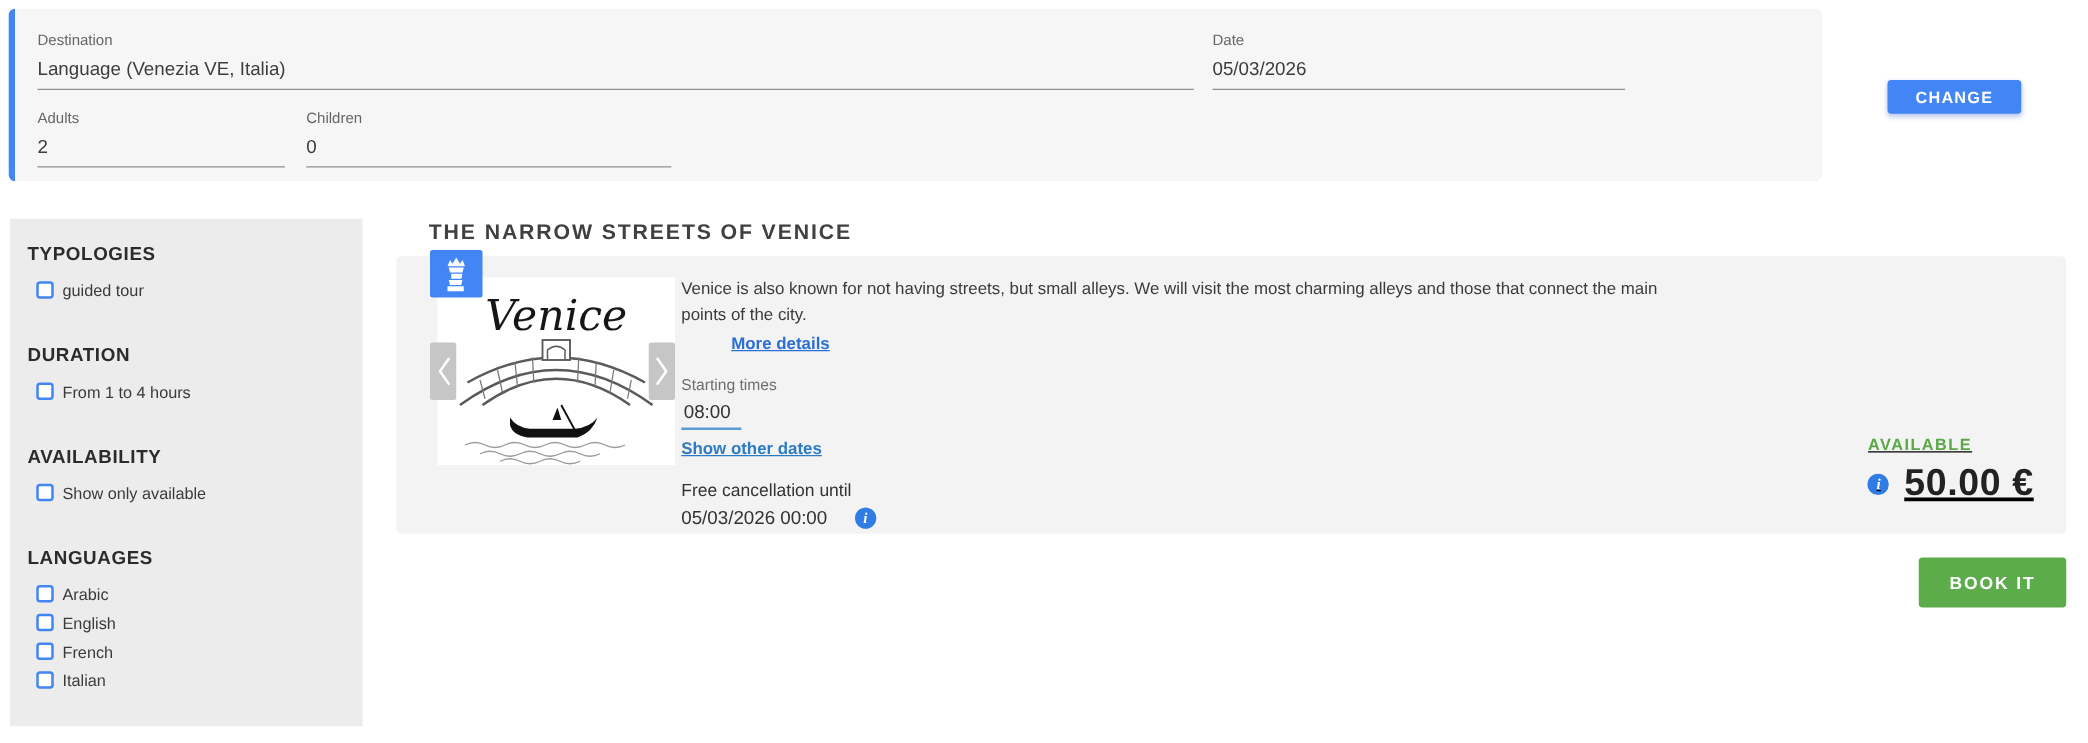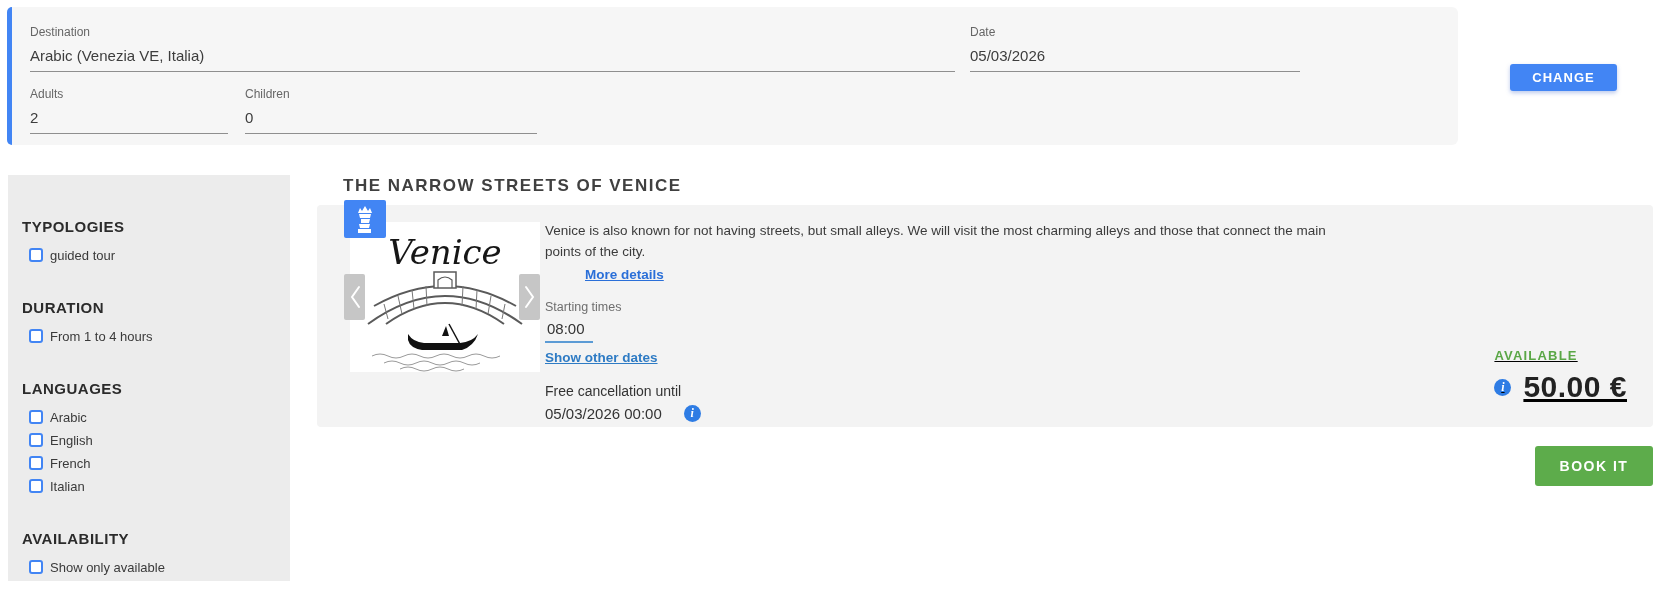--- a/index.html
+++ b/index.html
@@ -25,21 +25,21 @@
     background:#4285f4; color:#fff; border:none; border-radius:3px; cursor:pointer;
     font-family:"Liberation Sans",sans-serif; font-size:13px; font-weight:bold;
     letter-spacing:1px; box-shadow:0 2px 4px rgba(60,100,200,.35);
     display:flex; align-items:center; justify-content:center; }
 
   
   .sidebar { position:absolute; left:8px; top:175px; width:282px; height:406px;
     background:#ececec; padding:20px 10px 0 14px; }
   .filter-section { margin-bottom:36px; }
   .filter-title { font-size:15px; font-weight:800; color:#2b2b2b;
-    letter-spacing:.5px; margin-bottom:12px;margin-top:23px; }
+    letter-spacing:.5px; margin-bottom:12px; }
   .filter-option { display:flex; align-items:center; gap:7px;
     margin:0 0 7px 7px; height:16px; }
   .checkbox { width:14px; height:14px; background:#fff; border:2px solid #4285f4;
     border-radius:3px; flex:0 0 auto; cursor:pointer; }
   .filter-option .opt-label { font-size:13px; color:#3a3a3a; }
 
   
   .tour-title { position:absolute; left:343px; top:176px; font-size:17px;
     font-weight:800; letter-spacing:1.5px; color:#404040; }
 
@@ -88,21 +88,21 @@
   .venice-art { width:100%; height:100%; display:block; }
 </style>
 </head>
 <body>
 
 <div class="search-panel">
   <div class="accent-bar"></div>
 
   <div class="field fld-destination">
     <div class="f-label">Destination</div>
-    <div class="f-value">Arabic (Venezia VE, Italia)</div>
+    <div class="f-value">Language (Venezia VE, Italia)</div>
   </div>
 
   <div class="field fld-date">
     <div class="f-label">Date</div>
     <div class="f-value">05/03/2026</div>
   </div>
 
   <div class="field fld-adults">
     <div class="f-label">Adults</div>
     <div class="f-value">2</div>
@@ -129,44 +129,44 @@
 
   <div class="filter-section">
     <div class="filter-title">DURATION</div>
     <div class="filter-option">
       <span class="checkbox"></span>
       <span class="opt-label">From 1 to 4 hours</span>
     </div>
   </div>
 
   <div class="filter-section">
+    <div class="filter-title">AVAILABILITY</div>
+    <div class="filter-option">
+      <span class="checkbox"></span>
+      <span class="opt-label">Show only available</span>
+    </div>
+  </div>
+
+  <div class="filter-section">
     <div class="filter-title">LANGUAGES</div>
     <div class="filter-option">
       <span class="checkbox"></span>
       <span class="opt-label">Arabic</span>
     </div>
     <div class="filter-option">
       <span class="checkbox"></span>
       <span class="opt-label">English</span>
     </div>
     <div class="filter-option">
       <span class="checkbox"></span>
       <span class="opt-label">French</span>
     </div>
     <div class="filter-option">
       <span class="checkbox"></span>
       <span class="opt-label">Italian</span>
-    </div>
-  </div>
-
-  <div class="filter-section">
-    <div class="filter-title">AVAILABILITY</div>
-    <div class="filter-option">
-      <span class="checkbox"></span>
-      <span class="opt-label">Show only available</span>
     </div>
   </div>
 </div>
 
 <div class="tour-title">THE NARROW STREETS OF VENICE</div>
 
 <div class="tour-card">
 
   <div class="type-badge">
     <svg width="26" height="30" viewBox="0 0 26 30">

